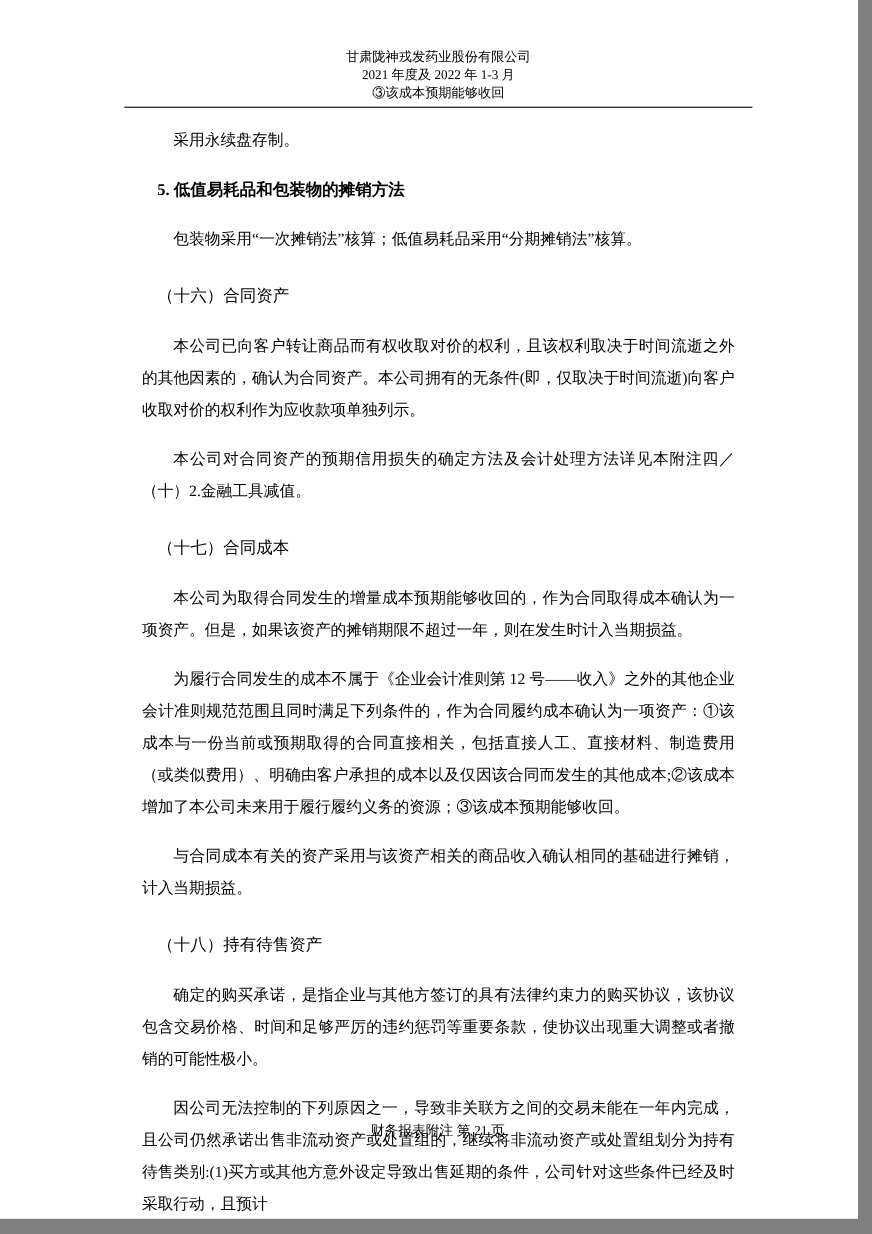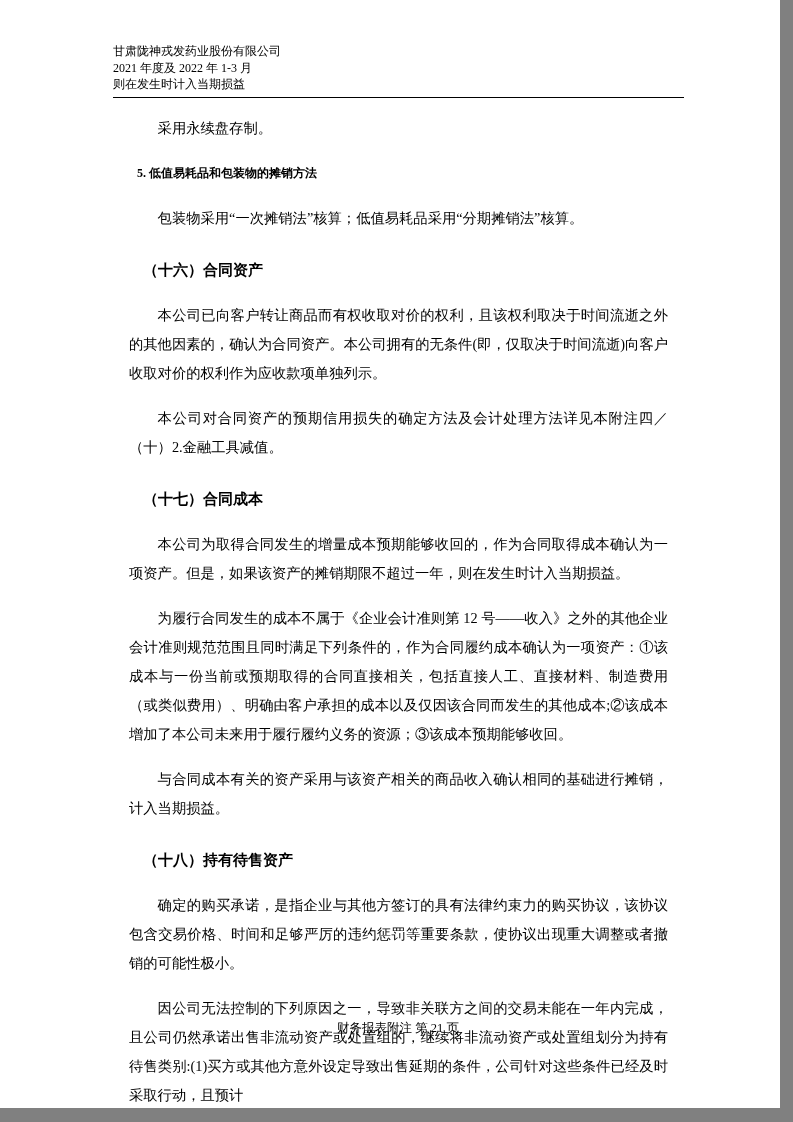--- a/index.html
+++ b/index.html
@@ -24,45 +24,46 @@
     box-sizing: border-box;
     padding: 43px 96px 0 113px;
     overflow: hidden;
   }
   .doc-header {
     font-size: 12px;
     line-height: 16.5px;
   }
   .doc-header .hline {
     white-space: nowrap;
+    text-align: center;
   }
   .header-rule {
     border: none;
     border-top: 1.2px solid #000;
     margin: 4px 0 0 0;
   }
   .doc-body {
     margin-top: 11px;
     font-size: 14.3px;
     line-height: 29px;
     text-align: justify;
   }
   .para {
     margin: 16px;
     text-indent: 2em;
   }
   .section-heading {
     font-size: 15px;
-    font-weight: bold;
+    font-weight: normal;
     margin: 23px 0 0 0;
     text-indent: 2em;
     line-height: 29px;
   }
   .sub-heading {
-    font-size: 12px;
+    font-size: 15px;
     font-weight: bold;
     margin: 0;
     text-indent: 2em;
   }
   .page-footer {
     position: absolute;
     left: 113px;
     width: 570px;
     top: 1020px;
     text-align: center;
@@ -71,21 +72,21 @@
   }
 </style>
 </head>
 <body>
 
 <div class="page">
 
   <header class="doc-header">
     <div class="hline">甘肃陇神戎发药业股份有限公司</div>
     <div class="hline">2021 年度及 2022 年 1-3 月</div>
-    <div class="hline">则在发生时计入当期损益</div>
+    <div class="hline">③该成本预期能够收回</div>
   </header>
 
   <hr class="header-rule">
 
   <main class="doc-body">
     <p class="para">采用永续盘存制。</p>
     <p class="sub-heading">5. 低值易耗品和包装物的摊销方法</p>
     <p class="para">包装物采用“一次摊销法”核算；低值易耗品采用“分期摊销法”核算。</p>
 
     <h2 class="section-heading">（十六）合同资产</h2>

